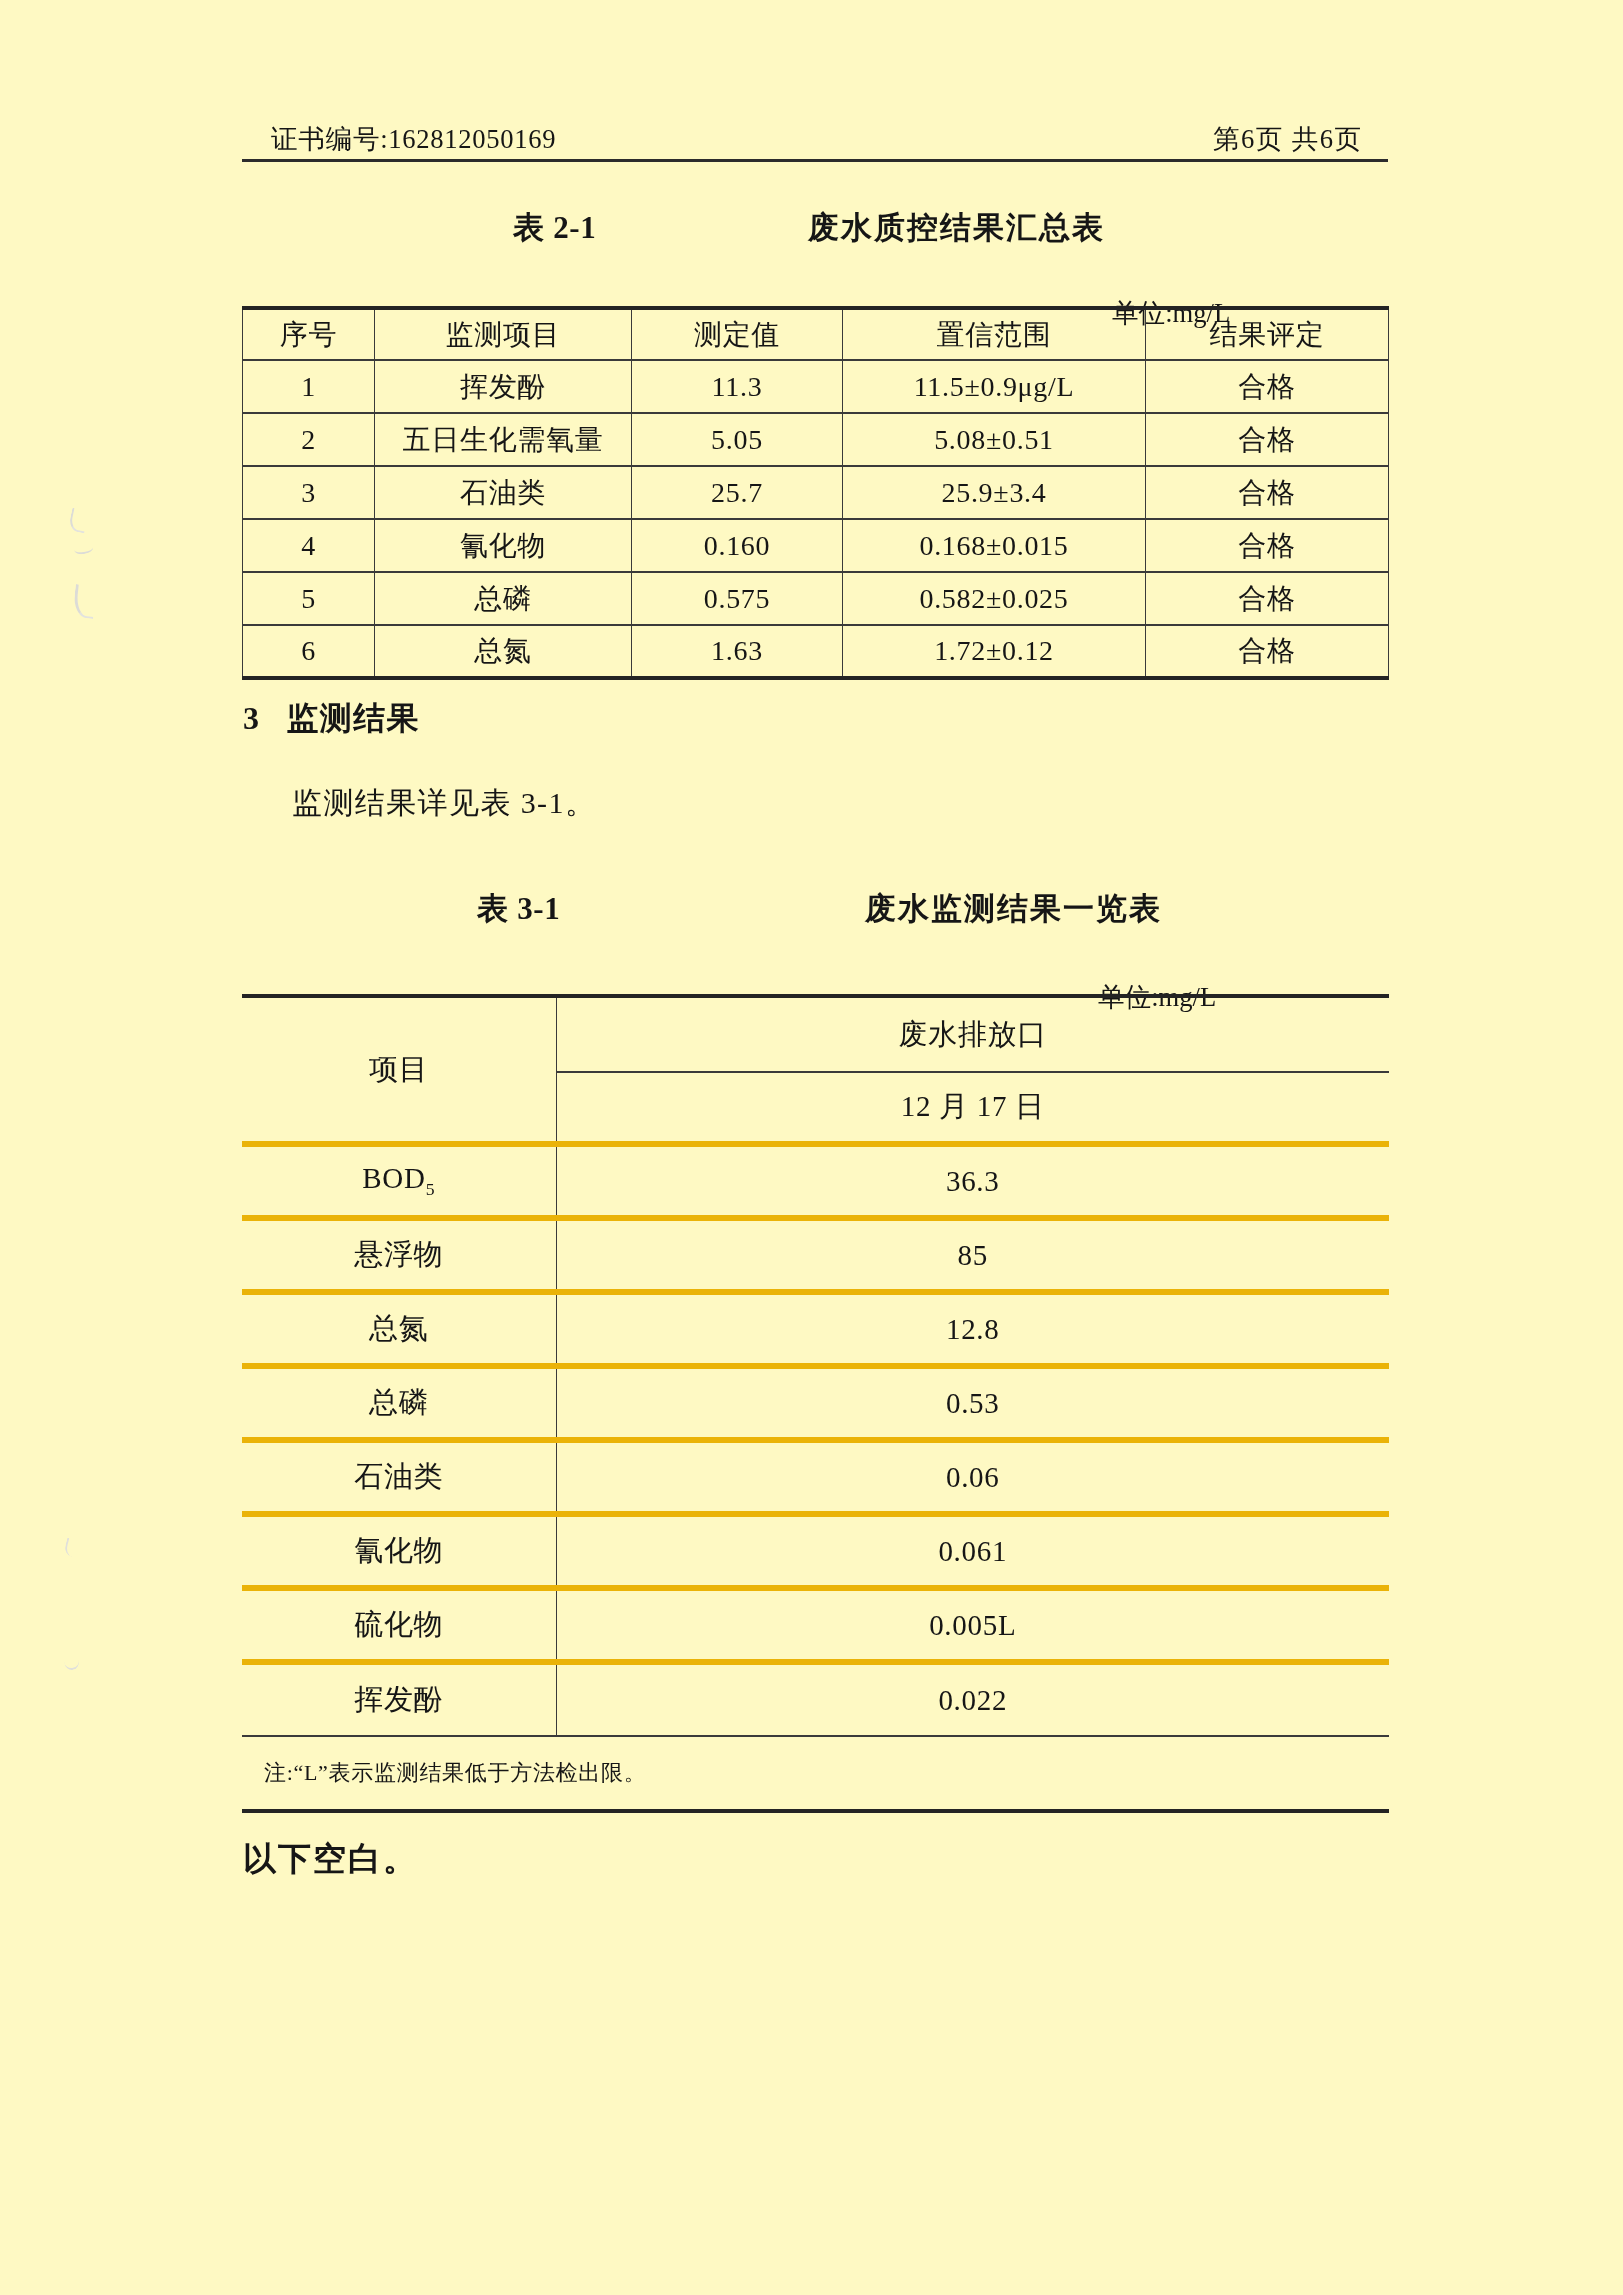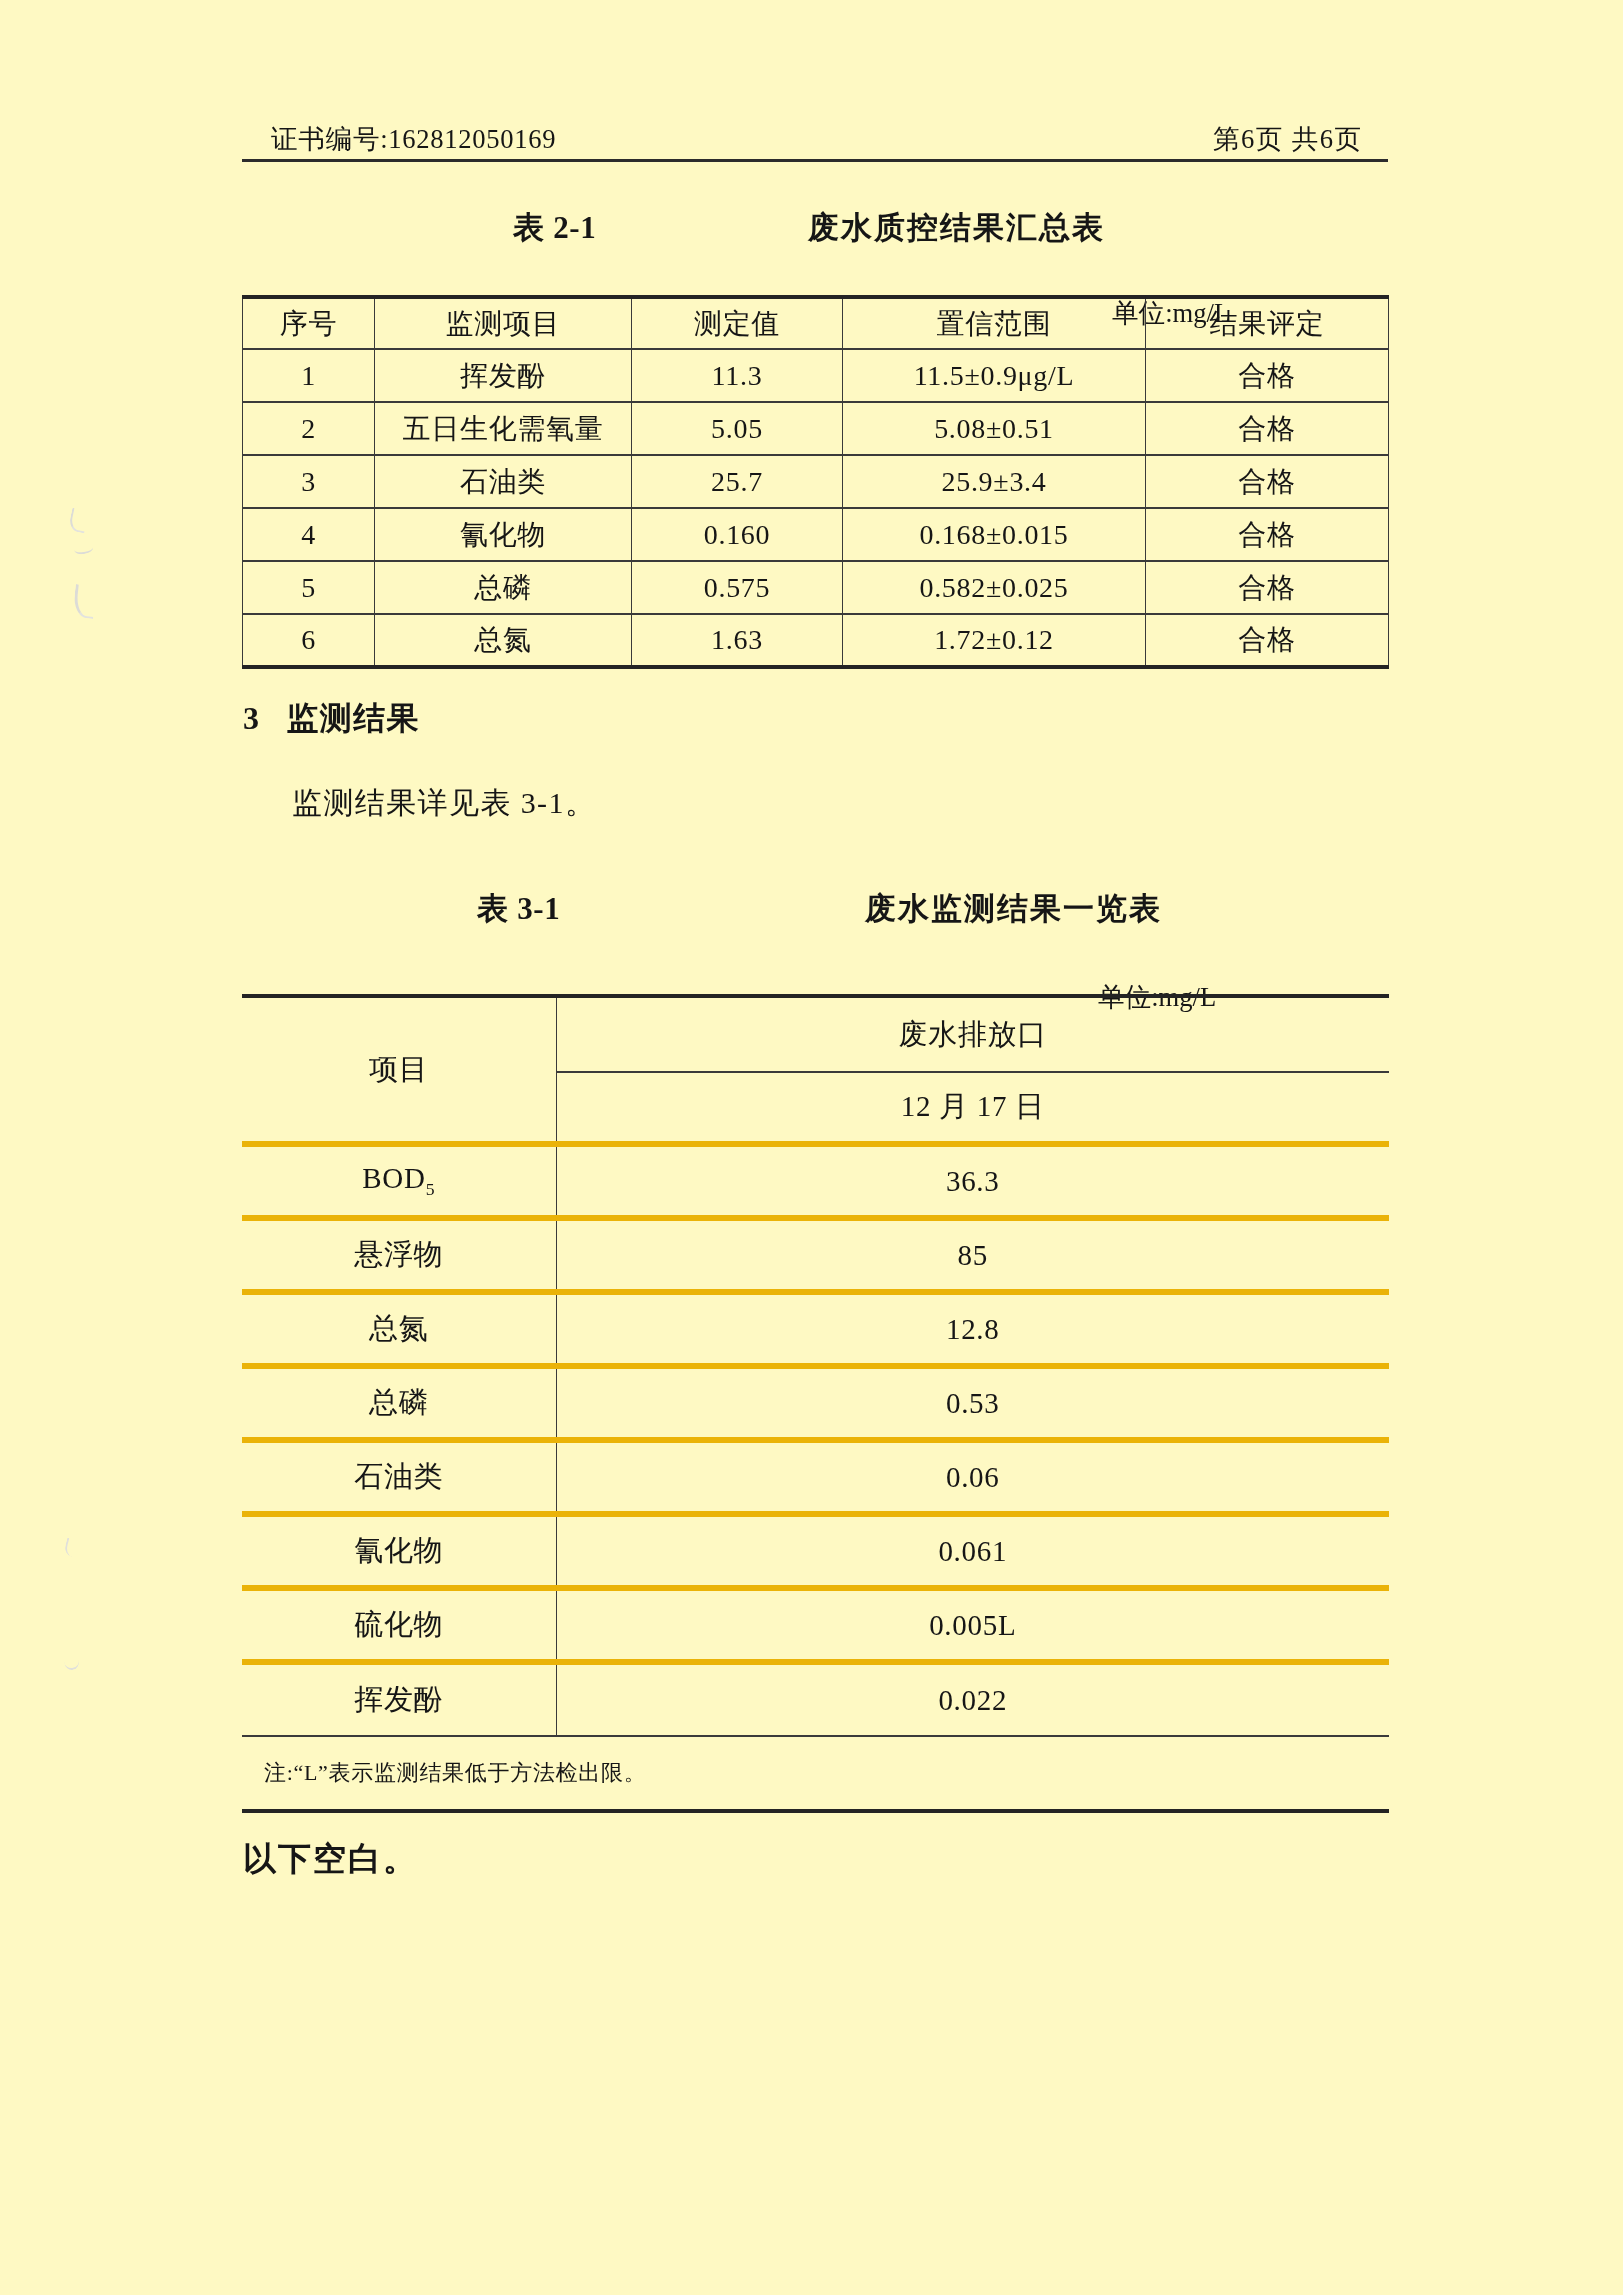--- a/index.html
+++ b/index.html
@@ -24,21 +24,21 @@
   .u21{left:1112px;top:256px;}
   .u31{left:1098px;top:940px;}
   .l21{left:513px;top:207px;}
   .t21t{left:808px;top:207px;}
   .l31{left:477px;top:888px;}
   .t31t{left:865px;top:888px;}
 
   
   table{border-collapse:collapse;table-layout:fixed;}
   .t21{
-    position:absolute;left:242px;top:295px;width:1146px;
+    position:absolute;left:242px;top:306px;width:1146px;
     border-top:4.8px solid #242424;border-bottom:4.8px solid #242424;
   }
   .t21 th,.t21 td{
     border-left:1.4px solid #3a3a3a;border-right:1.4px solid #3a3a3a;
     border-top:2px solid #3a3a3a;border-bottom:2px solid #3a3a3a;
     font-weight:normal;text-align:center;vertical-align:middle;
     font-size:28px;letter-spacing:0.7px;padding:0;
   }
   .t21 tr.head{height:52px;}
   .t21 tr.row{height:53px;}

